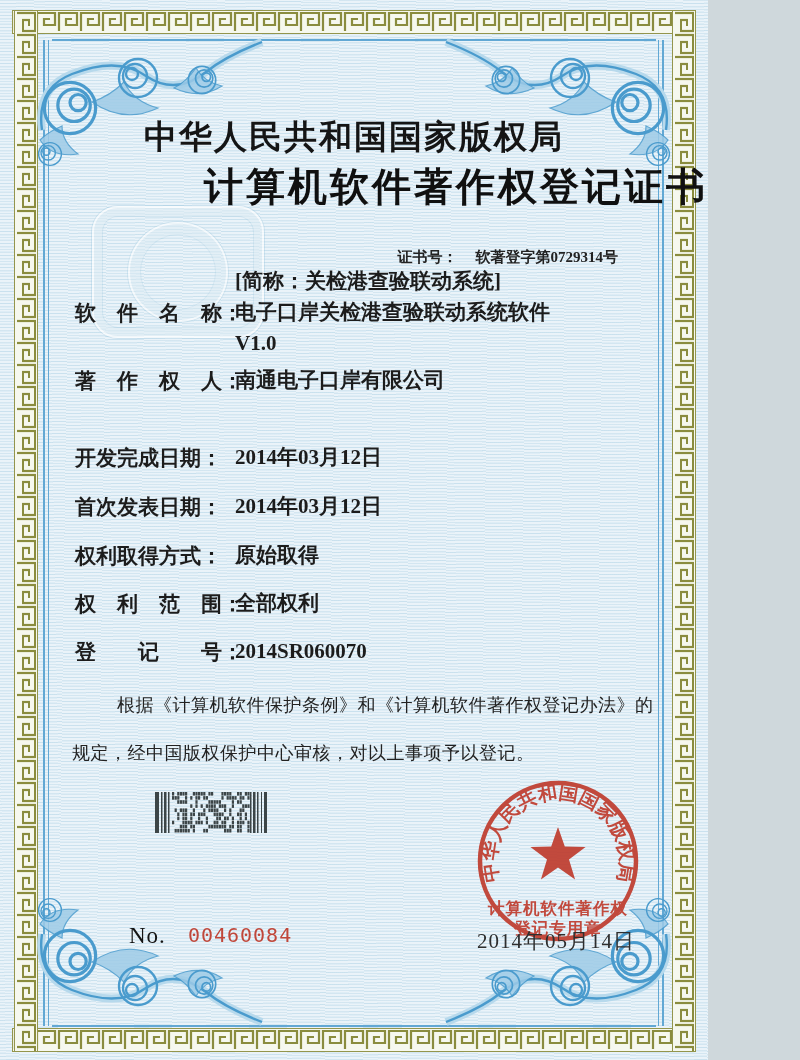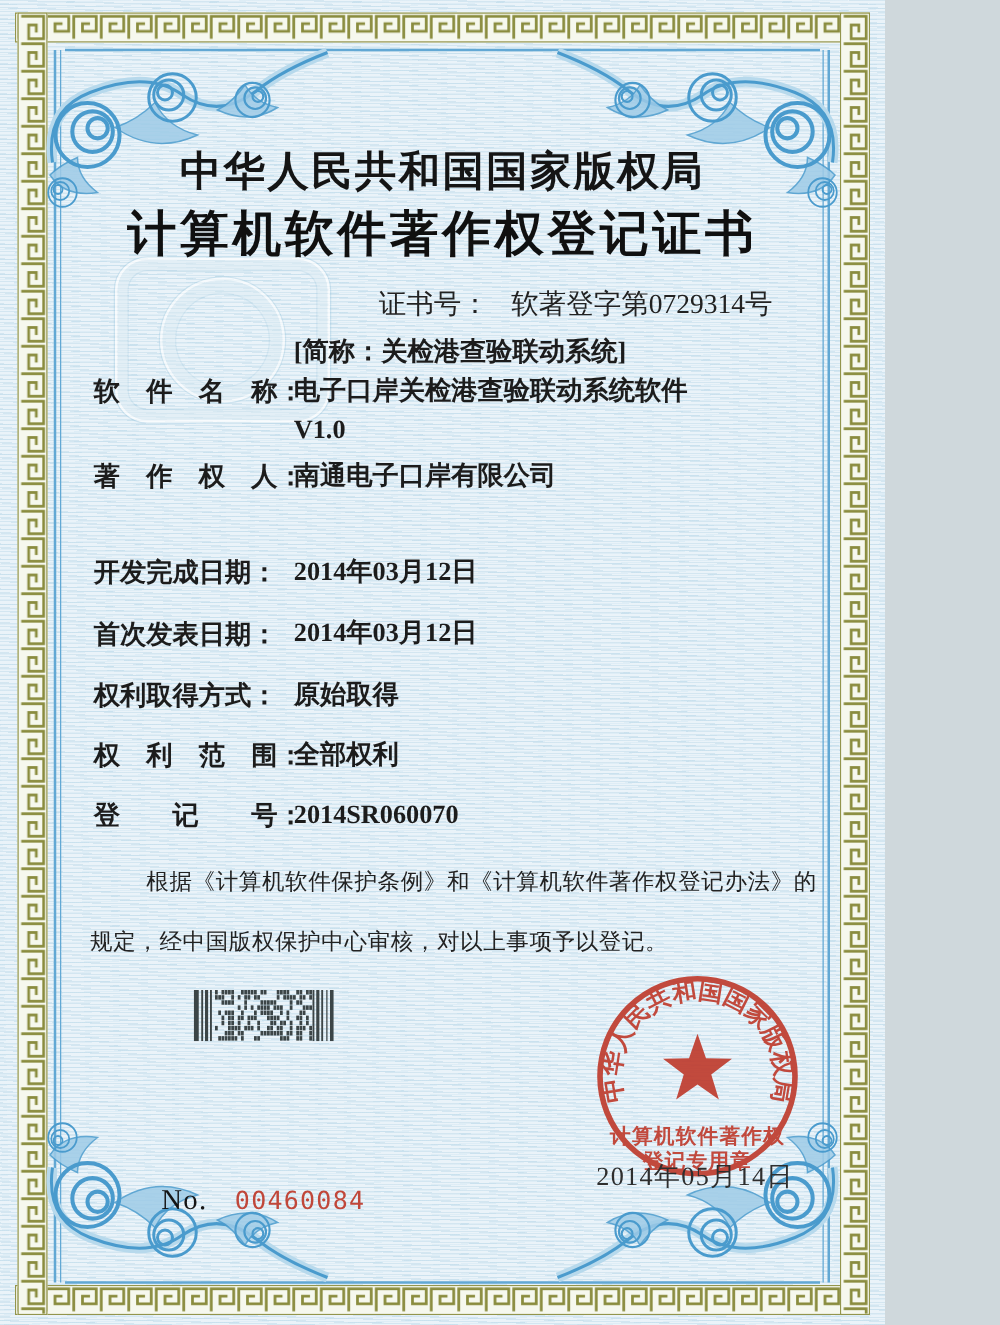--- a/index.html
+++ b/index.html
@@ -44,30 +44,30 @@
     box-shadow:0 0 0 1px rgba(150,195,220,.35), inset 0 0 0 8px rgba(255,255,255,.35), inset 0 0 0 9px rgba(150,195,220,.25);
   }
   .emboss::after{
     content:"";position:absolute;left:34px;top:14px;width:96px;height:96px;border-radius:50%;
     border:2px solid rgba(255,255,255,.6);
     box-shadow:0 0 0 1px rgba(150,195,220,.30), inset 0 0 0 10px rgba(255,255,255,.30), inset 0 0 0 11px rgba(150,195,220,.22);
   }
   
   .authority{position:absolute;left:0;right:0;top:115px;text-align:center;
     font-size:33px;font-weight:700;letter-spacing:2px;color:#151515;}
-  .cert-title{position:absolute;left:0;right:0;top:160px;text-align:center;
+  .cert-title{position:absolute;left:0;right:0;top:160px;text-align:right;
     font-size:39px;font-weight:700;letter-spacing:3px;color:#101010;}
-  .certno{position:absolute;right:90px;top:228px;font-size:22px;font-weight:400;color:#222;}
+  .certno{position:absolute;right:90px;top:248px;font-size:15px;font-weight:700;color:#222;}
   .certno .gap{display:inline-block;width:18px;}
   .field{position:absolute;left:75px;display:flex;font-size:21px;font-weight:700;color:#1c1c1c;align-items:center;}
   .flabel{flex:none;width:160px;white-space:pre;}
   .fvalue div{line-height:31px;}
   .statement{position:absolute;font-size:18px;color:#222;letter-spacing:.5px;text-align:center;}
   .issue-date{position:absolute;left:477px;top:927px;font-size:21px;color:#2e2e2e;letter-spacing:1px;}
-  .serial{position:absolute;left:129px;top:947px;display:flex;align-items:center;}
+  .serial{position:absolute;left:129px;top:923px;display:flex;align-items:flex-start;}
   .serial-prefix{font-size:23px;color:#141414;letter-spacing:1px;}
   .serial-number{font-size:20px;margin-left:22px;color:#c0473a;
     font-family:"DejaVu Sans Mono","Liberation Mono",monospace;letter-spacing:1px;}
   
   .barcode{position:absolute;left:155px;top:792px;width:112px;height:41px;}
   .barcode svg{width:100%;height:100%;display:block;}
   
   .seal{position:absolute;left:458px;top:761px;width:200px;height:200px;opacity:.92;}
   .seal svg{width:100%;height:100%;display:block;}
   .seal-red{fill:#bf3c2e;}

